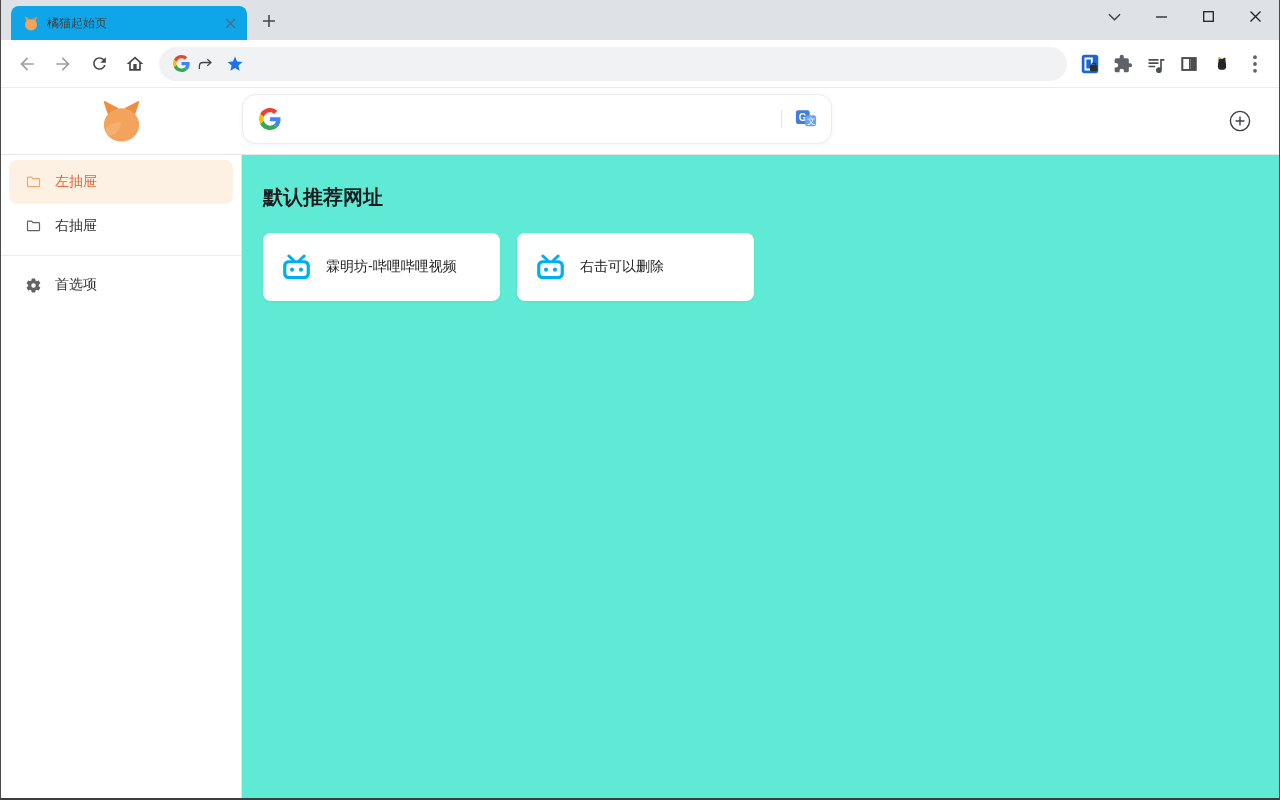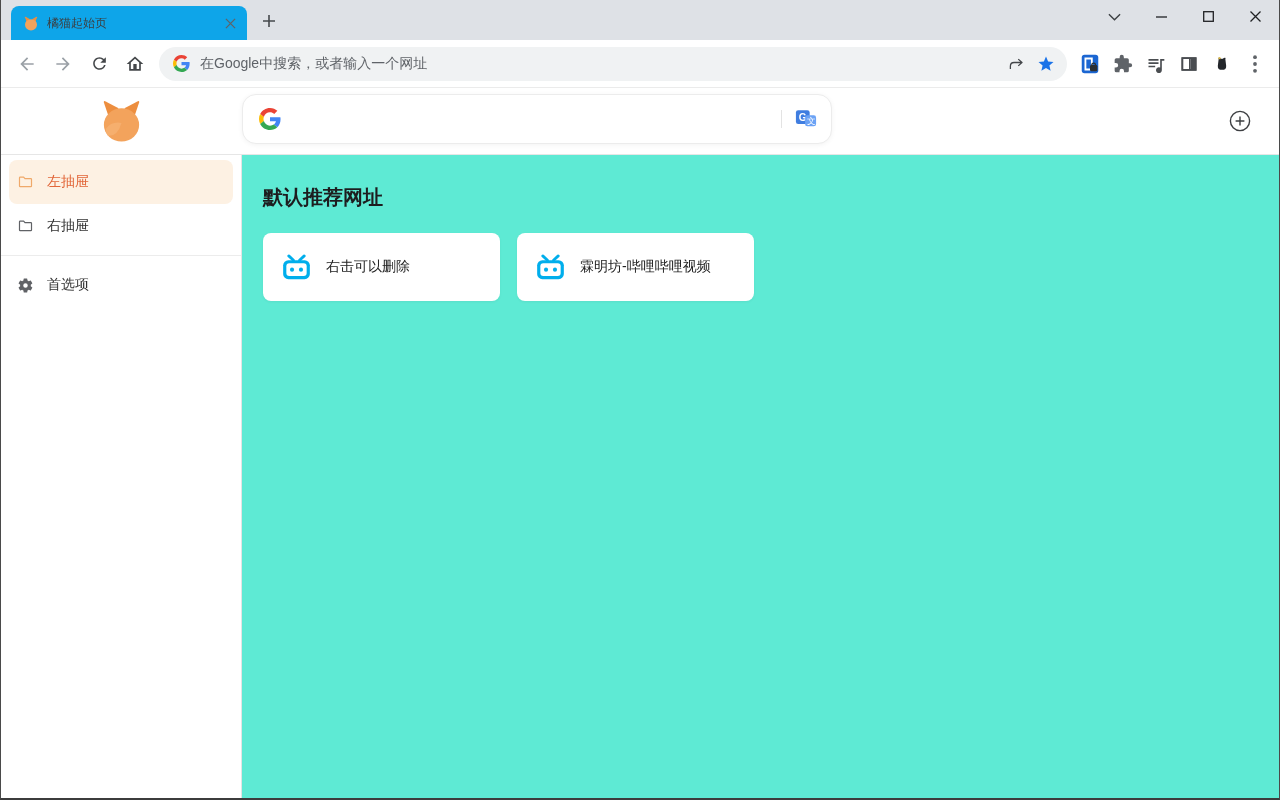--- a/index.html
+++ b/index.html
@@ -75,21 +75,21 @@
 
   .page-body { flex: 1; display: flex; min-height: 0; }
 
   
   .sidebar {
     width: 241px; flex: 0 0 241px; background: #fff;
     border-right: 1px solid #e4e4e4; padding-top: 5px;
   }
   .side-item {
     height: 44px; margin: 0 8px; border-radius: 8px;
-    display: flex; align-items: center; padding-left: 8px;
+    display: flex; align-items: center; padding-left: 16px;
     font-size: 14px; color: #333; cursor: pointer;
   }
   .side-item .s-icon { width: 17px; height: 17px; margin-right: 13px; display: flex; align-items: center; color: #606266; }
   .side-item.active { background: #fdf1e3; color: #e2673a; }
   .side-item.active .s-icon { color: #efa96a; }
   .side-divider { border-top: 1px solid #ececec; margin: 7px 0; }
 
   
   .content { flex: 1; background: #5eead4; padding: 29px 0 0 21px; overflow: hidden; }
   .content-heading { font-size: 20px; font-weight: 700; color: #1d1d1f; }
@@ -177,21 +177,20 @@
 
     <div class="omnibox">
       <span>
         <svg width="17" height="17" viewBox="0 0 48 48">
           <path fill="#EA4335" d="M24 9.5c3.54 0 6.71 1.22 9.21 3.6l6.85-6.85C35.9 2.38 30.47 0 24 0 14.62 0 6.51 5.38 2.56 13.22l7.98 6.19C12.43 13.72 17.74 9.5 24 9.5z"></path>
           <path fill="#4285F4" d="M46.98 24.55c0-1.57-.15-3.09-.38-4.55H24v9.02h12.94c-.58 2.96-2.26 5.48-4.78 7.18l7.73 6c4.51-4.18 7.09-10.36 7.09-17.65z"></path>
           <path fill="#FBBC05" d="M10.53 28.59c-.48-1.45-.76-2.99-.76-4.59s.27-3.14.76-4.59l-7.98-6.19C.92 16.46 0 20.12 0 24c0 3.88.92 7.54 2.56 10.78l7.97-6.19z"></path>
           <path fill="#34A853" d="M24 48c6.48 0 11.93-2.13 15.89-5.81l-7.73-6c-2.15 1.45-4.92 2.3-8.16 2.3-6.26 0-11.57-4.22-13.47-9.91l-7.98 6.19C6.51 42.62 14.62 48 24 48z"></path>
         </svg>
       </span>
-      <span class="omnibox-text">在Google中搜索，或者输入一个网址</span>
       <span class="icon-btn omni-icon-btn">
         <svg width="18" height="18" viewBox="0 0 24 24">
             <path fill="none" stroke="#44474a" stroke-width="1.7" stroke-linejoin="round" d="M15 5.5 L20 10 L15 14.5 M20 10 H9.5 C6.5 10 4.5 12 4.5 15 V18.5"></path>
           </svg>
       </span>
       <span class="icon-btn omni-icon-btn">
         <svg width="18" height="18" viewBox="0 0 24 24">
             <path fill="#1a73e8" d="M12 17.27L18.18 21l-1.64-7.03L22 9.24l-7.19-.61L12 2 9.19 8.63 2 9.24l5.46 4.73L5.82 21z"></path>
           </svg>
       </span>
@@ -322,34 +321,34 @@
           <div class="card">
             <span>
               <svg width="31" height="27" viewBox="0 0 36 31">
                 <path d="M9 2 L14.5 7.2 M27 2 L21.5 7.2" stroke="#00AEEC" stroke-width="3.2" stroke-linecap="round" fill="none"></path>
                 <rect x="2.5" y="7" width="31" height="22" rx="6" fill="#00AEEC"></rect>
                 <rect x="6.2" y="10.6" width="23.6" height="14.8" rx="3.4" fill="#fff"></rect>
                 <circle cx="12.8" cy="18" r="2.4" fill="#00AEEC"></circle>
                 <circle cx="23.2" cy="18" r="2.4" fill="#00AEEC"></circle>
               </svg>
             </span>
-            <span class="card-label">右击可以删除</span>
+            <span class="card-label">霖明坊-哔哩哔哩视频</span>
           </div>
 
           <div class="card">
             <span>
               <svg width="31" height="27" viewBox="0 0 36 31">
                 <path d="M9 2 L14.5 7.2 M27 2 L21.5 7.2" stroke="#00AEEC" stroke-width="3.2" stroke-linecap="round" fill="none"></path>
                 <rect x="2.5" y="7" width="31" height="22" rx="6" fill="#00AEEC"></rect>
                 <rect x="6.2" y="10.6" width="23.6" height="14.8" rx="3.4" fill="#fff"></rect>
                 <circle cx="12.8" cy="18" r="2.4" fill="#00AEEC"></circle>
                 <circle cx="23.2" cy="18" r="2.4" fill="#00AEEC"></circle>
               </svg>
             </span>
-            <span class="card-label">霖明坊-哔哩哔哩视频</span>
+            <span class="card-label">右击可以删除</span>
           </div>
 
         </div>
       </div>
 
     </div>
   </div>
 
 </div>
 

